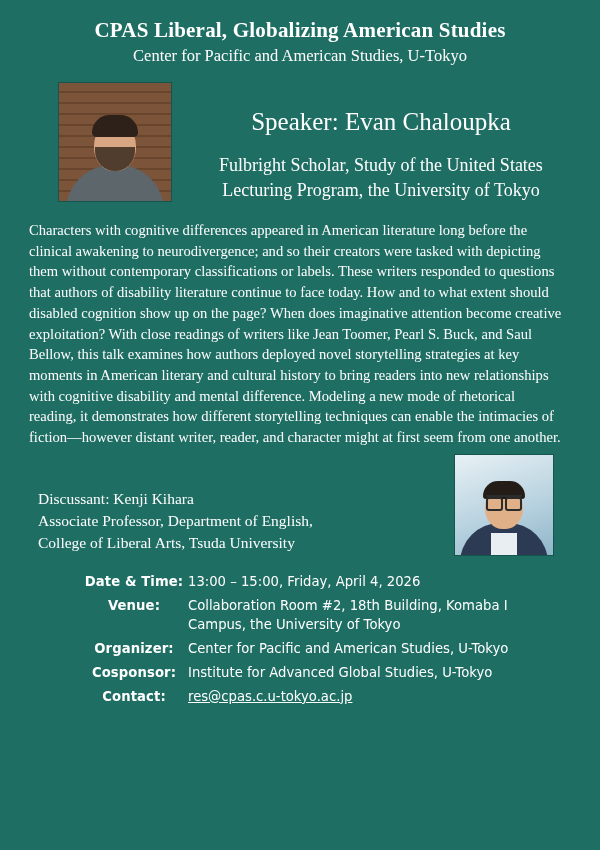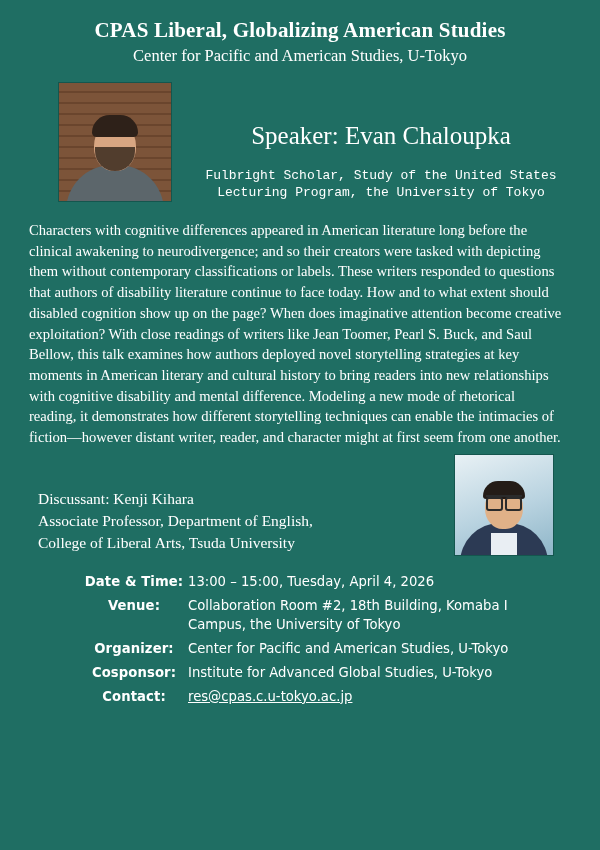--- a/index.html
+++ b/index.html
@@ -119,24 +119,23 @@
     flex: 1 1 auto;
     padding-left: 18px;
     padding-top: 16px;
     text-align: center;
   }
   .speaker-name {
     font-size: 25px;
     line-height: 1.2;
   }
   .speaker-affil {
-    font-size: 13px;
+    font-size: 18px;
     line-height: 1.35;
     margin-top: 16px;
-    font-family: Liberation Mono, monospace;
   }
 
   
   .abstract {
     margin: 18px 10px 0 1px;
     font-size: 14.6px;
     line-height: 1.42;
     text-align: left;
   }
 
@@ -294,21 +293,21 @@
       <div class="head"></div>
       <div class="hair"></div>
       <div class="glasses"></div>
     </div>
   </div>
 
   <div class="details">
 
     <div class="details-row">
       <div class="details-label">Date &amp; Time:</div>
-      <div class="details-value">13:00 – 15:00, Tuesday, April 4, 2026</div>
+      <div class="details-value">13:00 – 15:00, Friday, April 4, 2026</div>
     </div>
 
     <div class="details-row">
       <div class="details-label">Venue:</div>
       <div class="details-value">
         <div>Collaboration Room #2, 18th Building, Komaba I</div>
         <div>Campus, the University of Tokyo</div>
       </div>
     </div>
 

